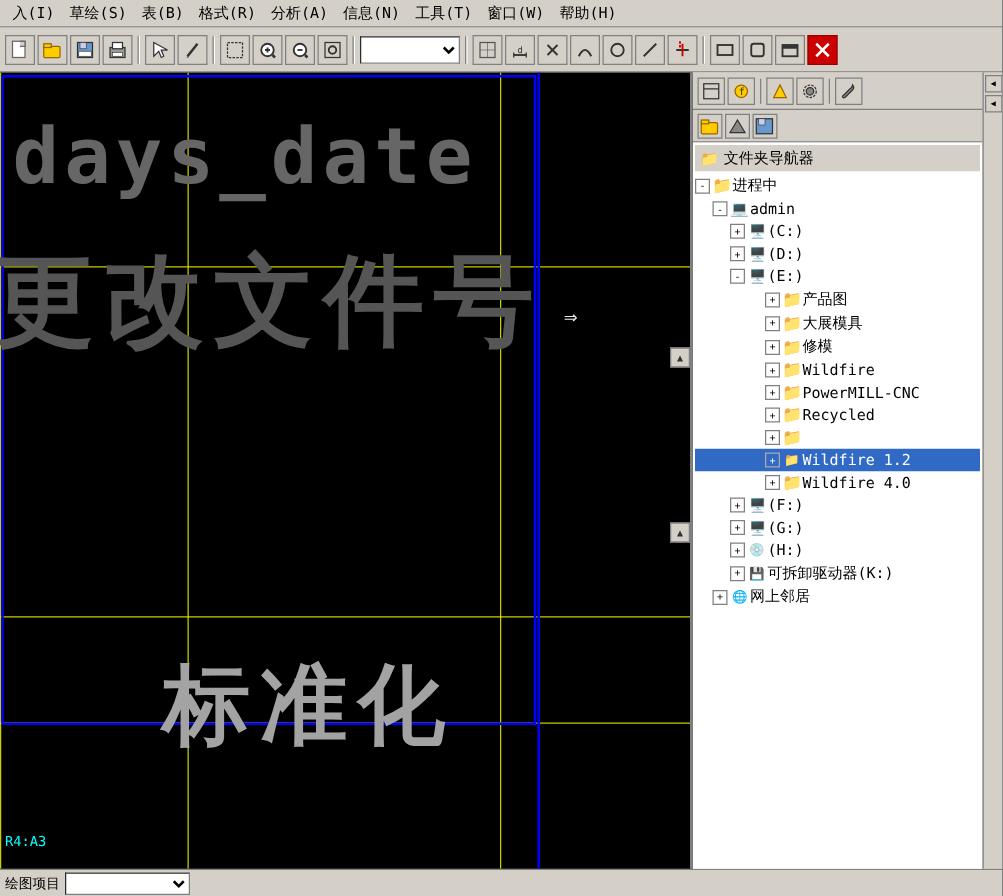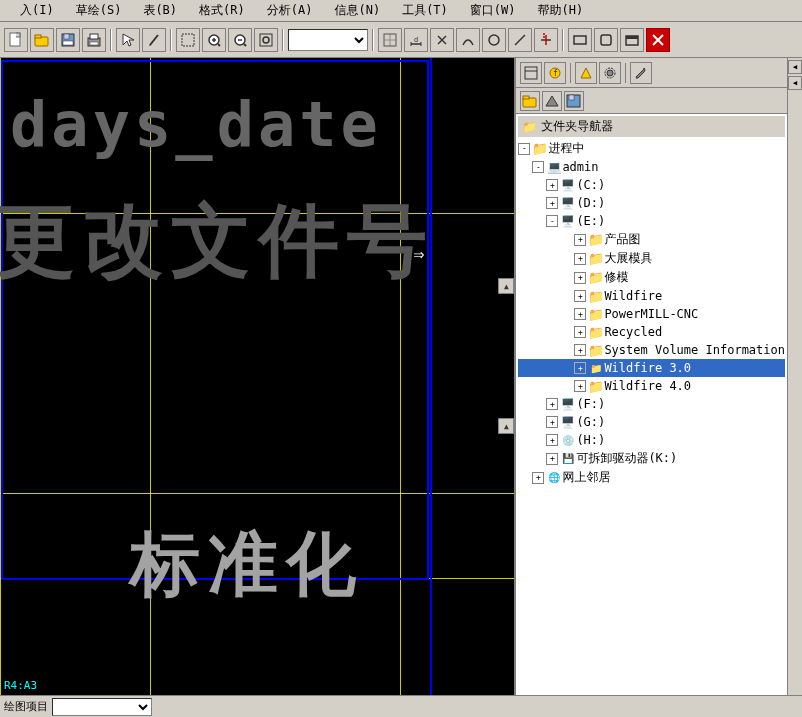--- a/index.html
+++ b/index.html
@@ -12,21 +12,20 @@
       display: flex;
       align-items: center;
       padding: 0 4px;
       font-size: 12px;
       border-bottom: 1px solid #808080;
     }
     .menubar span {
       padding: 2px 6px;
       cursor: pointer;
       white-space: nowrap;
-      margin-left: 10px;
     }
 
     
     .toolbar {
       height: 36px;
       background: #d4d0c8;
       display: flex;
       align-items: center;
       padding: 2px 4px;
       border-bottom: 1px solid #808080;
@@ -129,21 +128,21 @@
       width: 16px;
       height: 16px;
       background: #d4d0c8;
       border: 1px solid #808080;
       display: flex; align-items: center; justify-content: center;
       font-size: 8px; cursor: pointer;
       color: #333;
     }
     .drawing-status {
       position: absolute;
-      bottom: 3px; left: 4px;
+      bottom: 15px; left: 4px;
       color: #00ffff;
       font-size: 11px;
     }
 
     
     .right-panel {
       flex: 1;
       background: #d4d0c8;
       display: flex;
       flex-direction: column;
@@ -564,27 +563,26 @@
         <span>PowerMILL-CNC</span>
       </div>
       <div class="tree-item" style="padding-left:56px;">
         <span class="expand-btn">+</span>
         <span class="tree-icon folder-icon">📁</span>
         <span>Recycled</span>
       </div>
       <div class="tree-item" style="padding-left:56px;">
         <span class="expand-btn">+</span>
         <span class="tree-icon folder-icon">📁</span>
-        <span>System Volume Information</span>
       </div>
 
       <div class="tree-item selected-item" style="padding-left:56px;">
         <span class="expand-btn" style="background:#316ac5; color:white; border-color:#aaa;">+</span>
         <span class="tree-icon">📁</span>
-        <span>Wildfire 3.0</span>
+        <span>Wildfire 1.2</span>
       </div>
       <div class="tree-item" style="padding-left:56px;">
         <span class="expand-btn">+</span>
         <span class="tree-icon folder-icon">📁</span>
         <span>Wildfire 4.0</span>
       </div>
 
       <div class="tree-item" style="padding-left:28px;">
         <span class="expand-btn">+</span>
         <span class="tree-icon drive-icon">🖥️</span>

